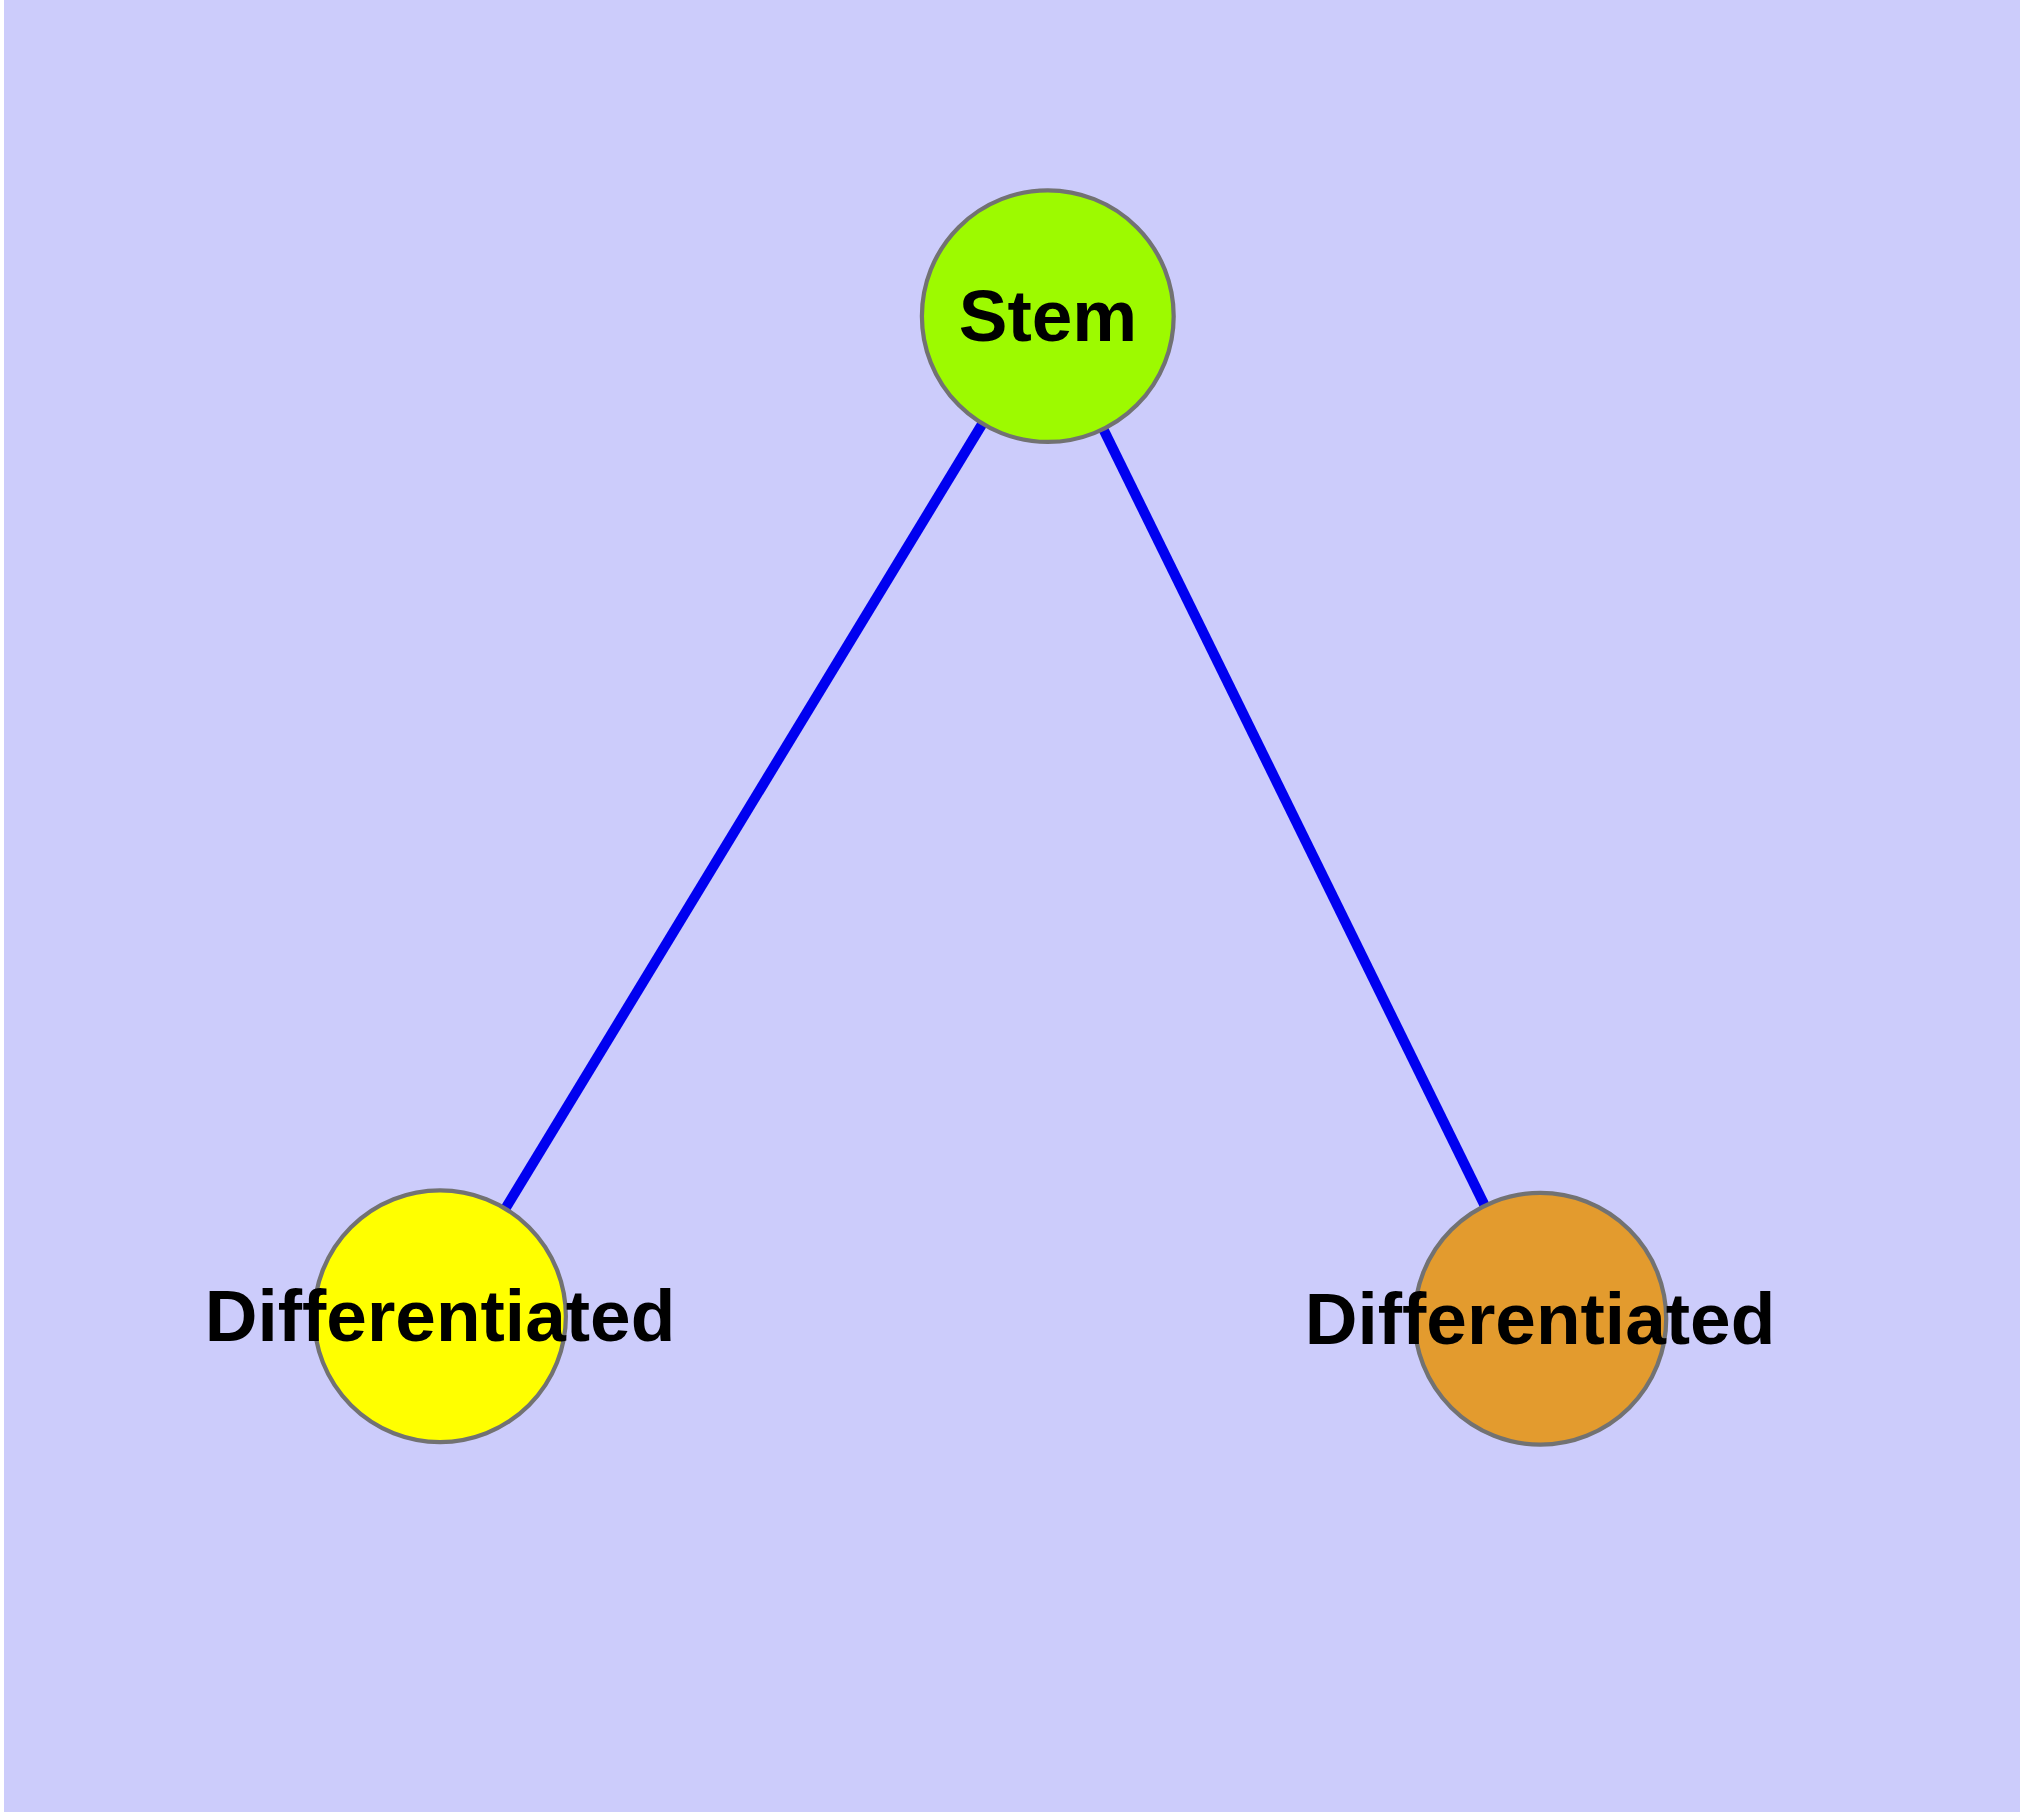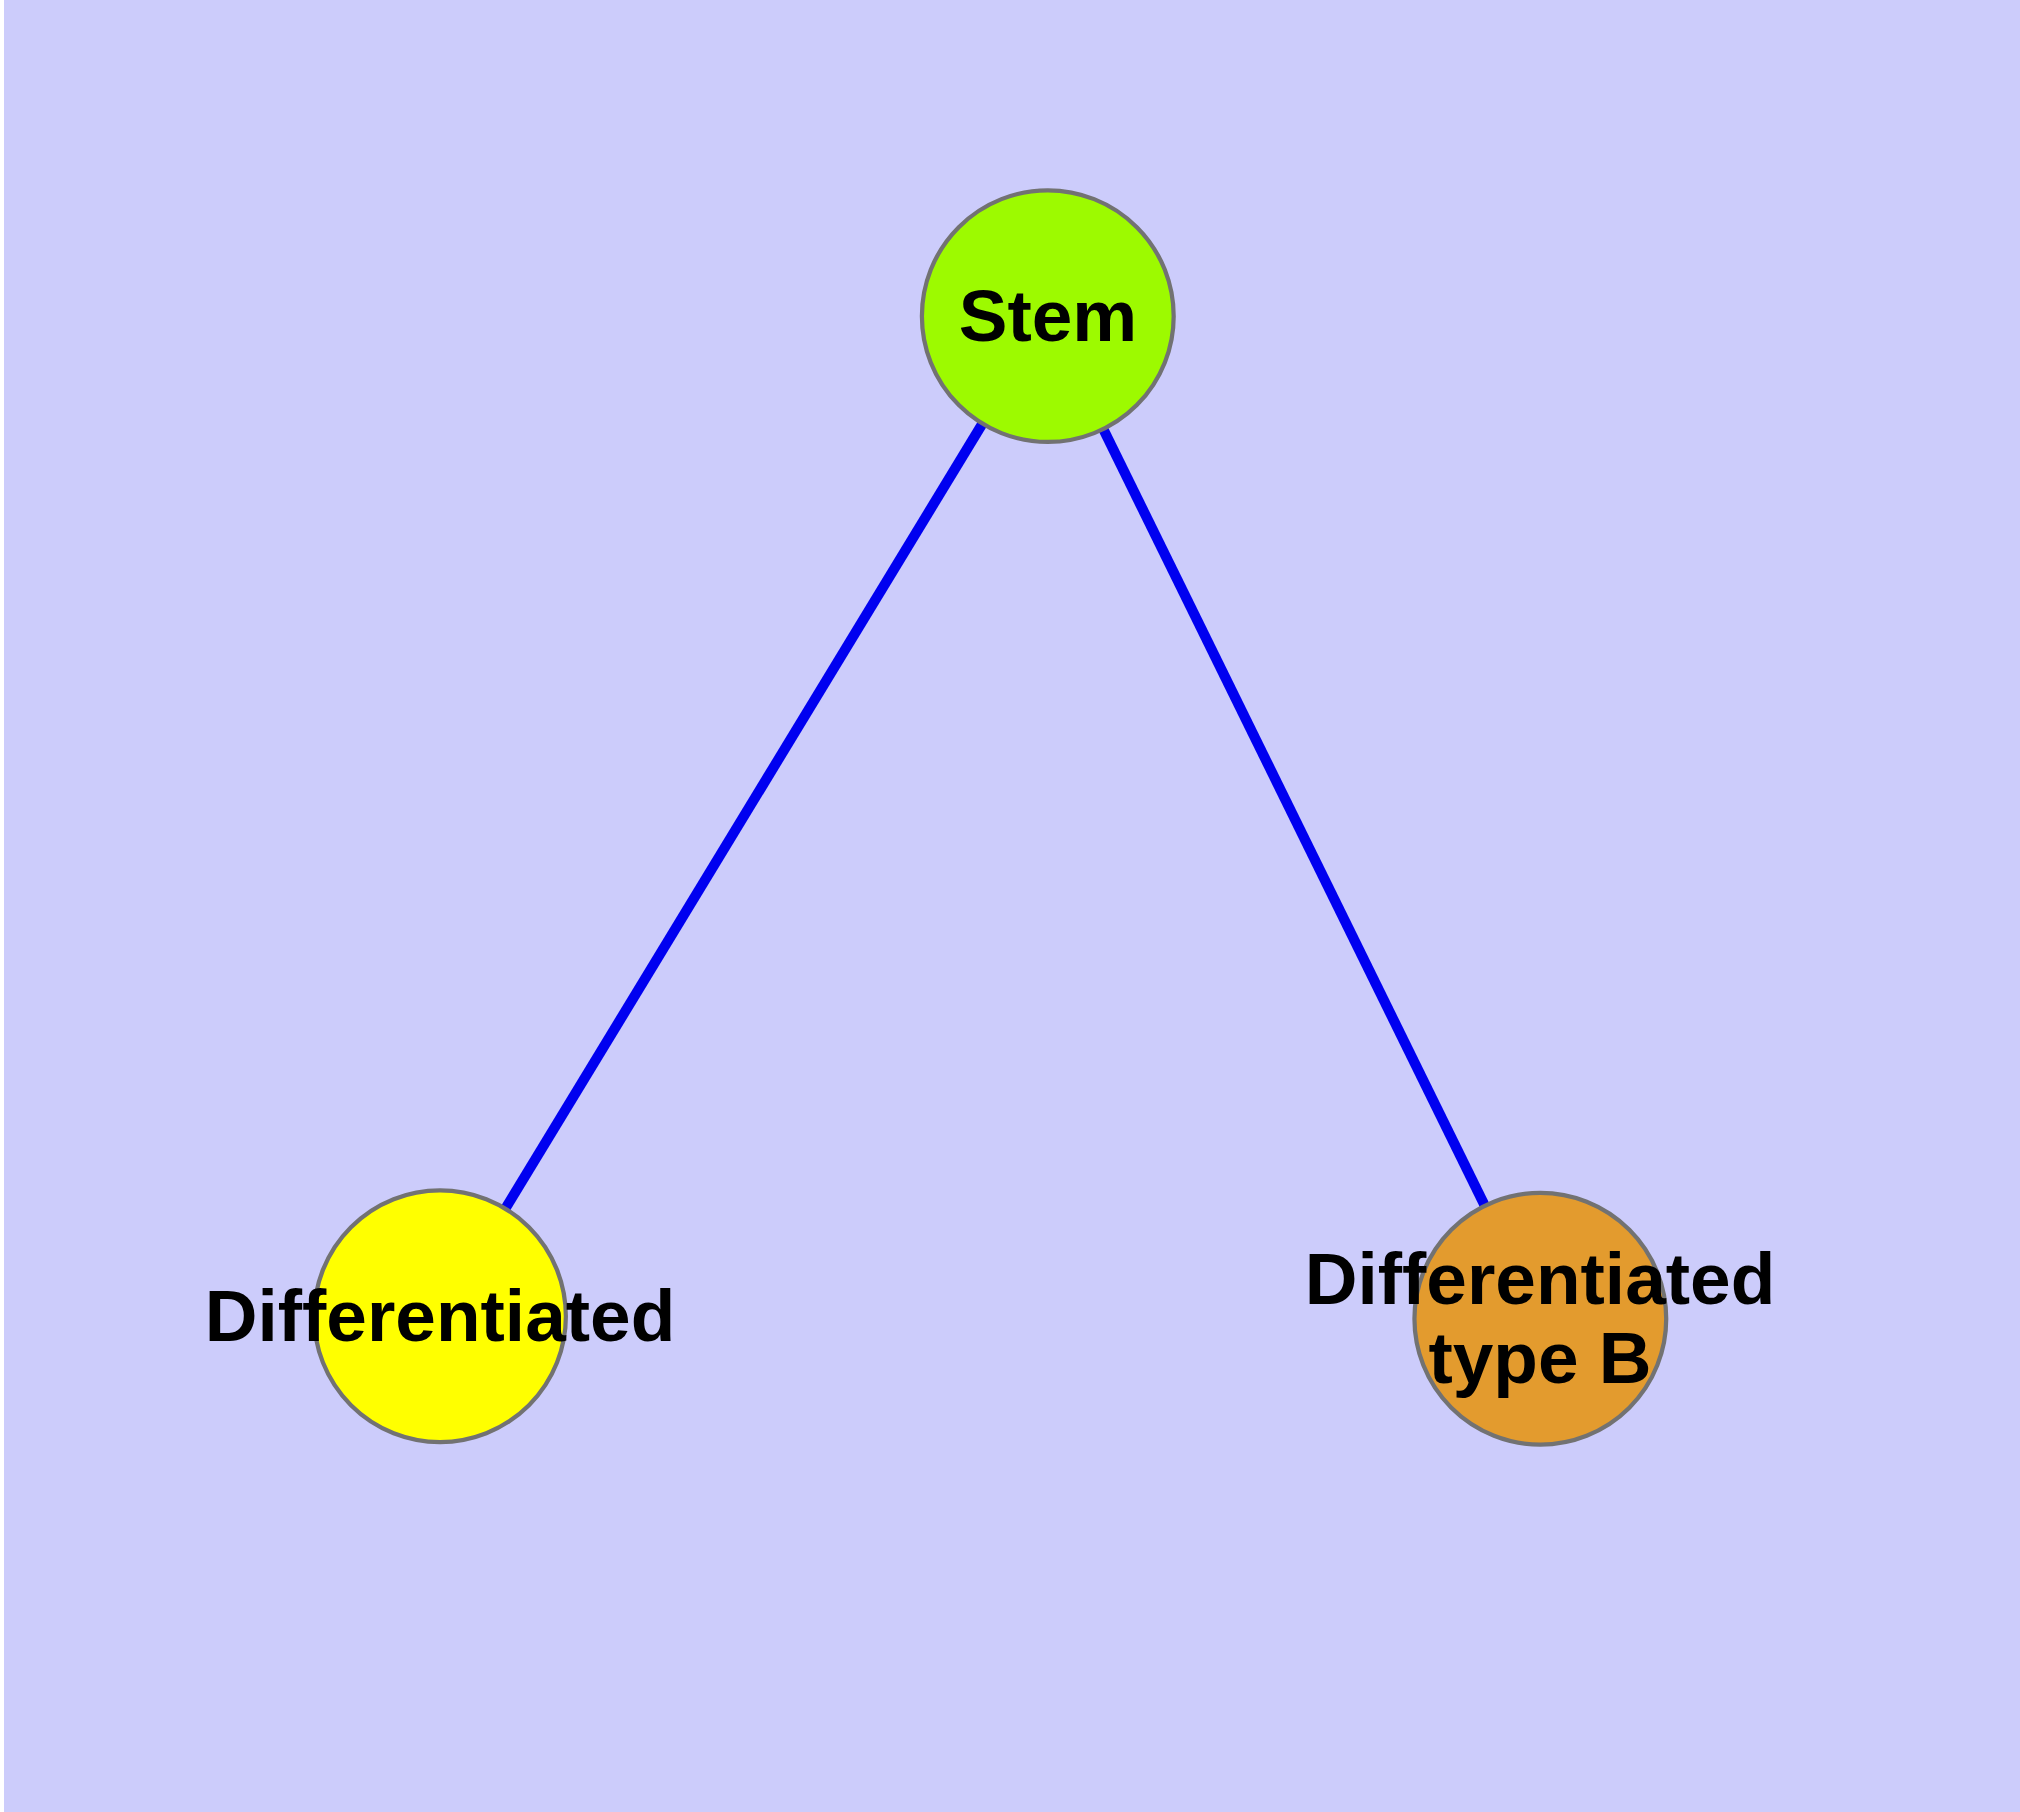--- a/index.html
+++ b/index.html
@@ -68,17 +68,16 @@
   <div class="node-label big" style="left: 1048px; top: 316px; color: rgb(0, 0, 0);">
     <div>Stem</div>
   </div>
 
   <div class="node-label big" style="left: 440px; top: 1316px; color: rgb(0, 0, 0);">
     <div>Differentiated</div>
   </div>
 
   <div class="node-label big" style="left: 1540px; top: 1319px; color: rgb(0, 0, 0);">
     <div>Differentiated</div>
-    <div>type B</div>
   </div>
 
 </div>
 
 
 </body></html>

